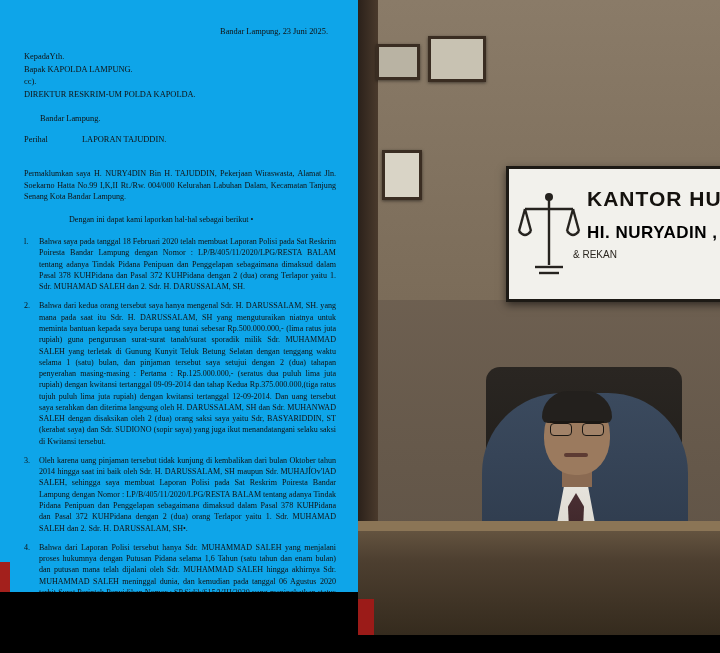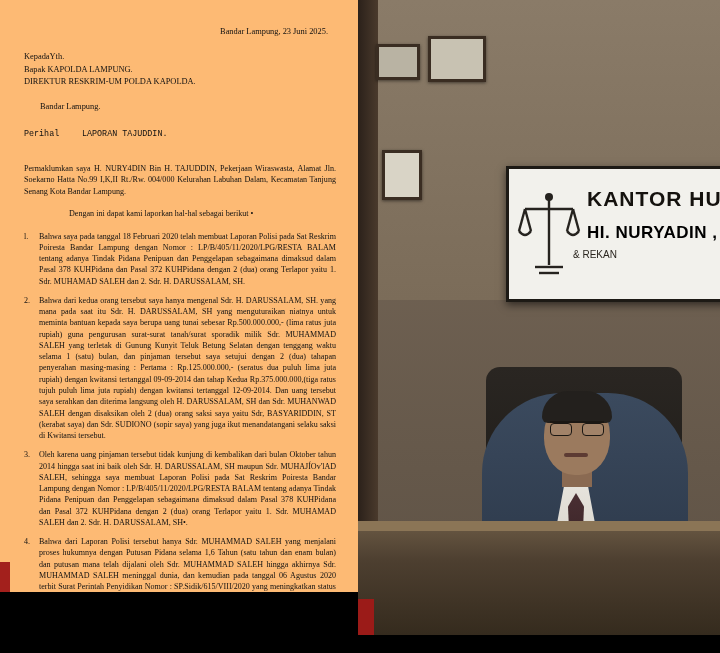--- a/index.html
+++ b/index.html
@@ -20,21 +20,21 @@
     background: #000;
     display: flex;
     flex-direction: row;
   }
 
   
   .letter-pane {
     position: relative;
     width: 358px;
     height: 608px;
-    background: #fdba74;
+    background: #0ea5e9;
     overflow: hidden;
   }
   .letter-inner {
     position: absolute;
     left: 0; top: 0;
     width: 358px;
     padding: 26px 22px 10px 24px;
     box-sizing: border-box;
     color: #111;
     font-size: 8.2px;
@@ -52,24 +52,23 @@
     line-height: 1.5;
     margin-bottom: 12px;
   }
   .addr-block div { white-space: nowrap; }
   .addr-city {
     margin-top: 9px;
     padding-left: 16px;
     font-size: 8.4px;
   }
   .perihal {
-    margin-top: 16px;
+    margin-top: 9px;
     font-size: 8.4px;
     display: flex;
-    font-family: Liberation Mono, monospace;
   }
   .perihal .lbl { width: 58px; }
   .perihal .val { font-weight: normal; }
   .para {
     margin-top: 22px;
     font-size: 8.1px;
     text-align: justify;
   }
   .para-2 { margin-top: 11px; padding-left: 45px; }
   .numlist {
@@ -328,20 +327,21 @@
 <div id="page">
 
   <div class="letter-pane">
     <div class="letter-inner">
 
       <div class="date-line">Bandar Lampung, 23 Juni 2025.</div>
 
       <div class="addr-block">
         <div>KepadaYth.</div>
         <div>Bapak KAPOLDA LAMPUNG.</div>
+        <div>cc).</div>
         <div>DIREKTUR RESKRIM-UM POLDA KAPOLDA.</div>
       </div>
 
       <div class="addr-city">Bandar Lampung.</div>
 
       <div class="perihal">
         <span class="lbl">Perihal</span>
         <span class="val">LAPORAN TAJUDDIN.</span>
       </div>
 

